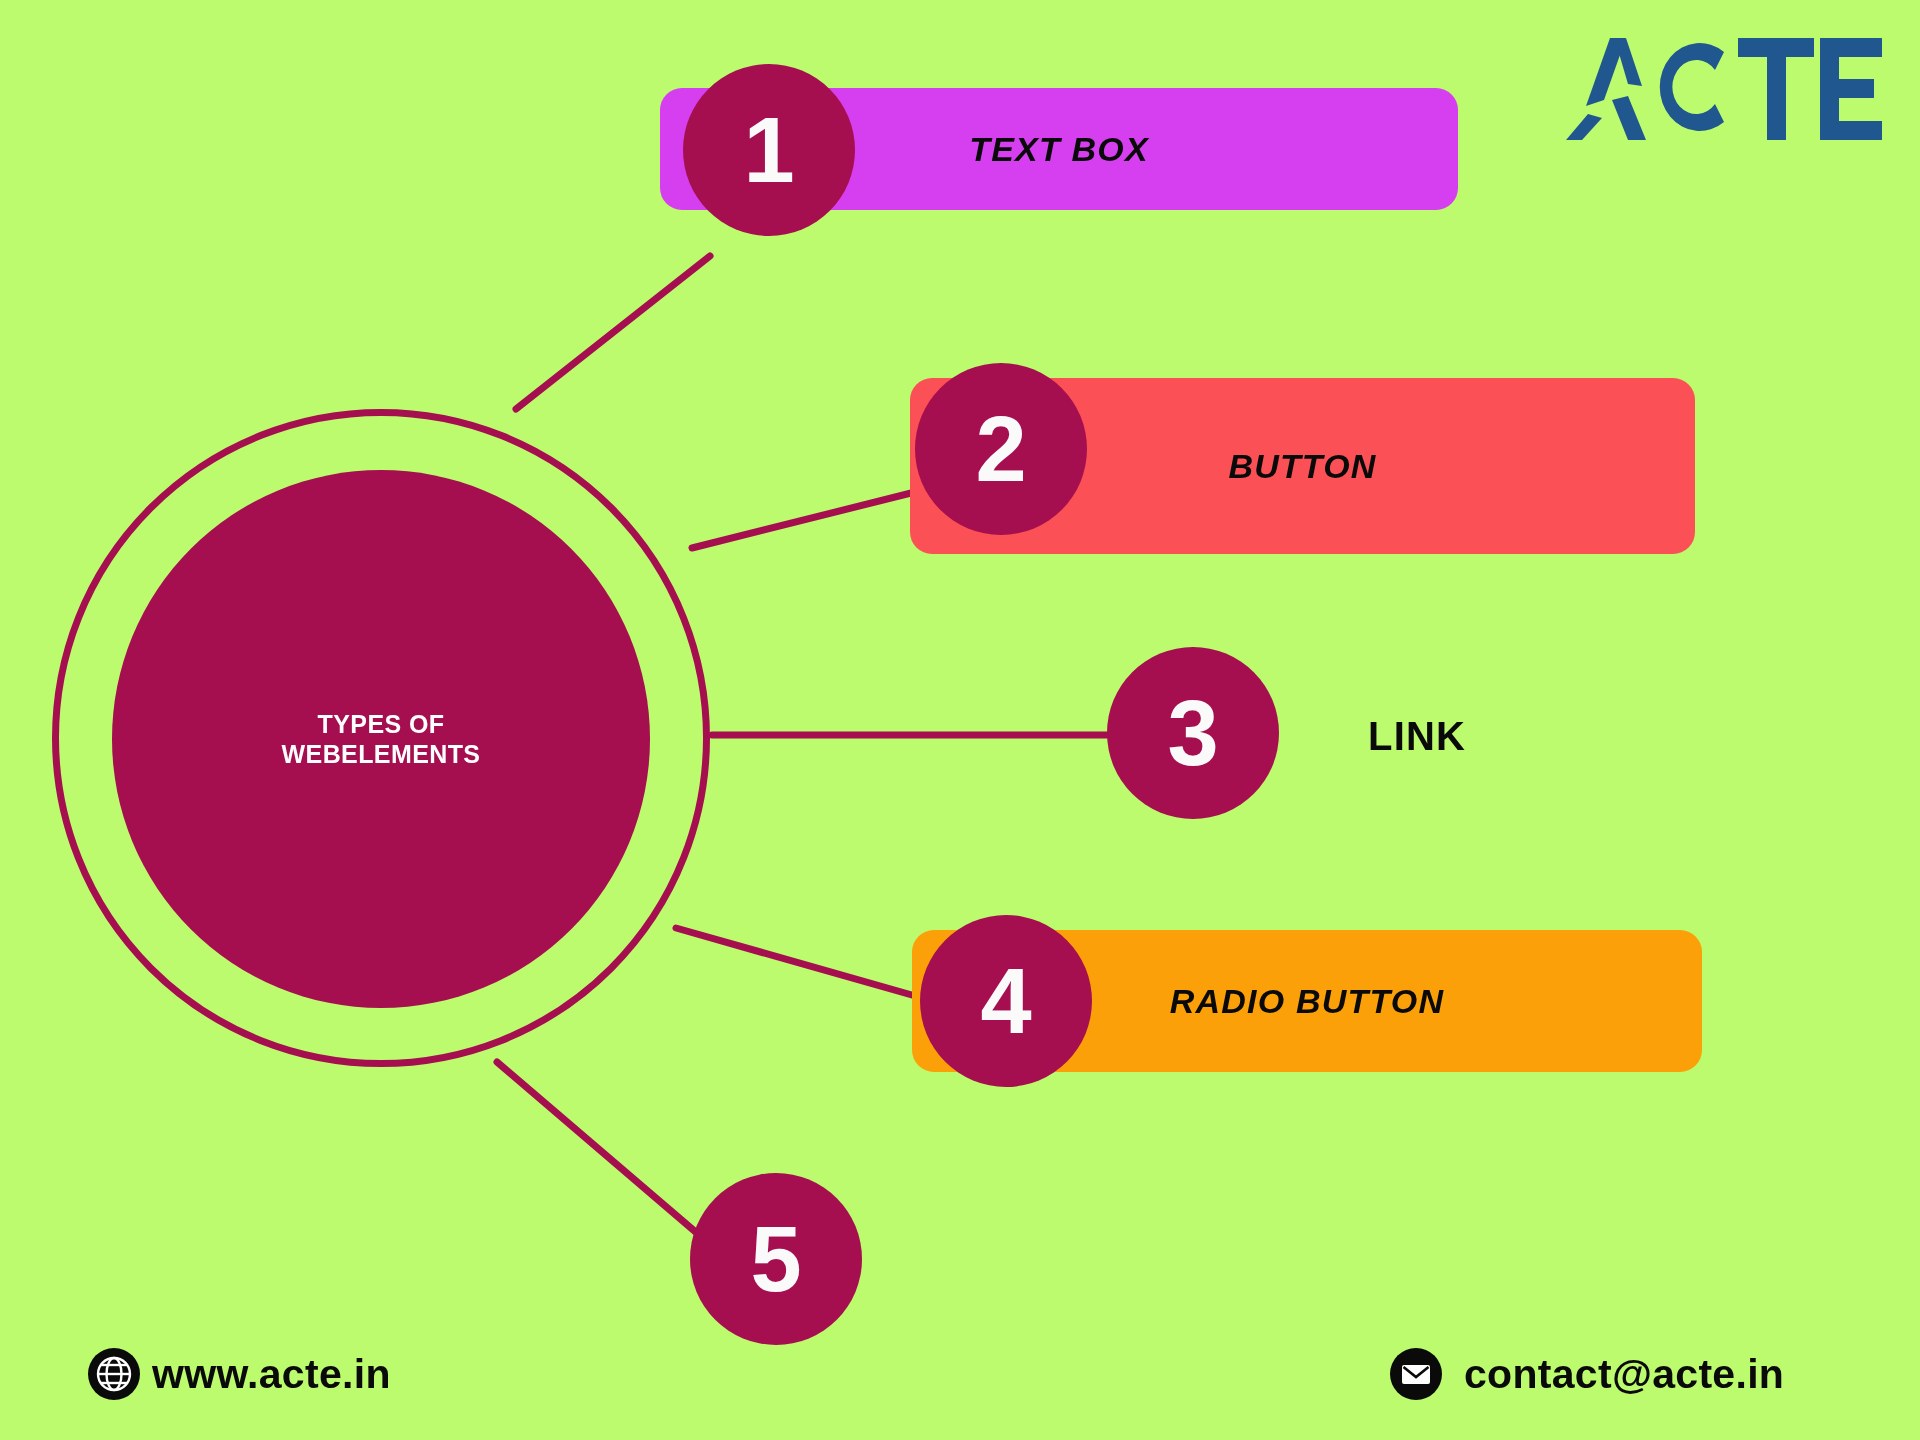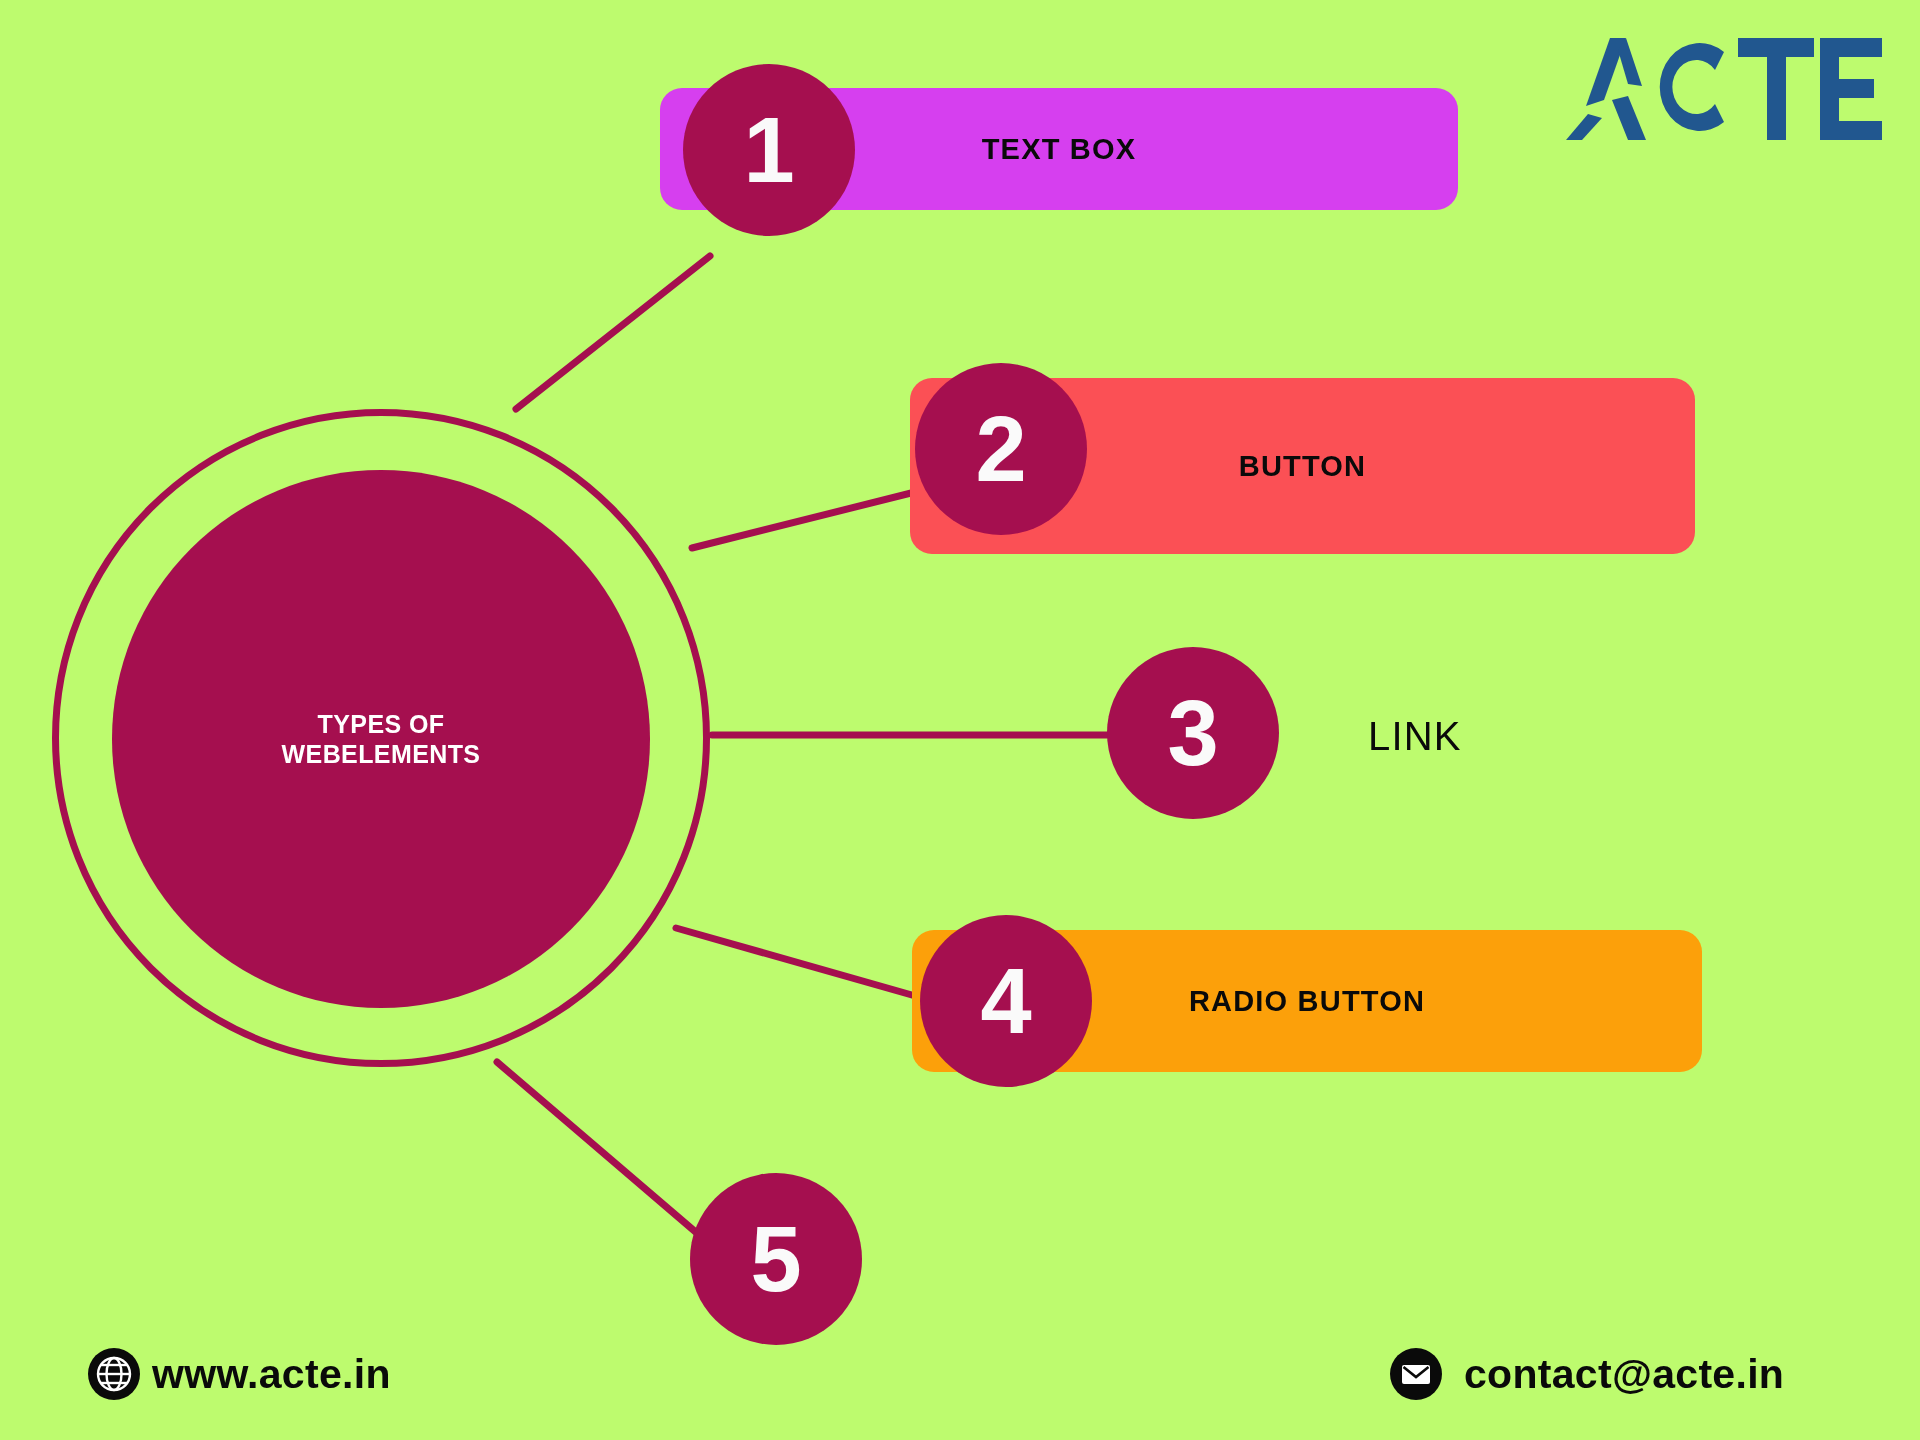--- a/index.html
+++ b/index.html
@@ -85,28 +85,29 @@
     position: absolute;
     border-radius: 22px;
     display: flex;
     align-items: center;
     justify-content: center;
     z-index: 2;
   }
   .bar-label {
     color: #0A0A0A;
     font-weight: bold;
-    font-size: 29px;
+    font-size: 34px;
     letter-spacing: 1.2px;
     white-space: nowrap;
+    font-style: italic;
   }
   .plain-label {
     position: absolute;
     color: #0A0A0A;
-    font-weight: normal;
+    font-weight: bold;
     font-size: 40px;
     letter-spacing: 1.2px;
     white-space: nowrap;
     z-index: 2;
   }
 
   
   .logo {
     position: absolute;
     left: 1552px;

